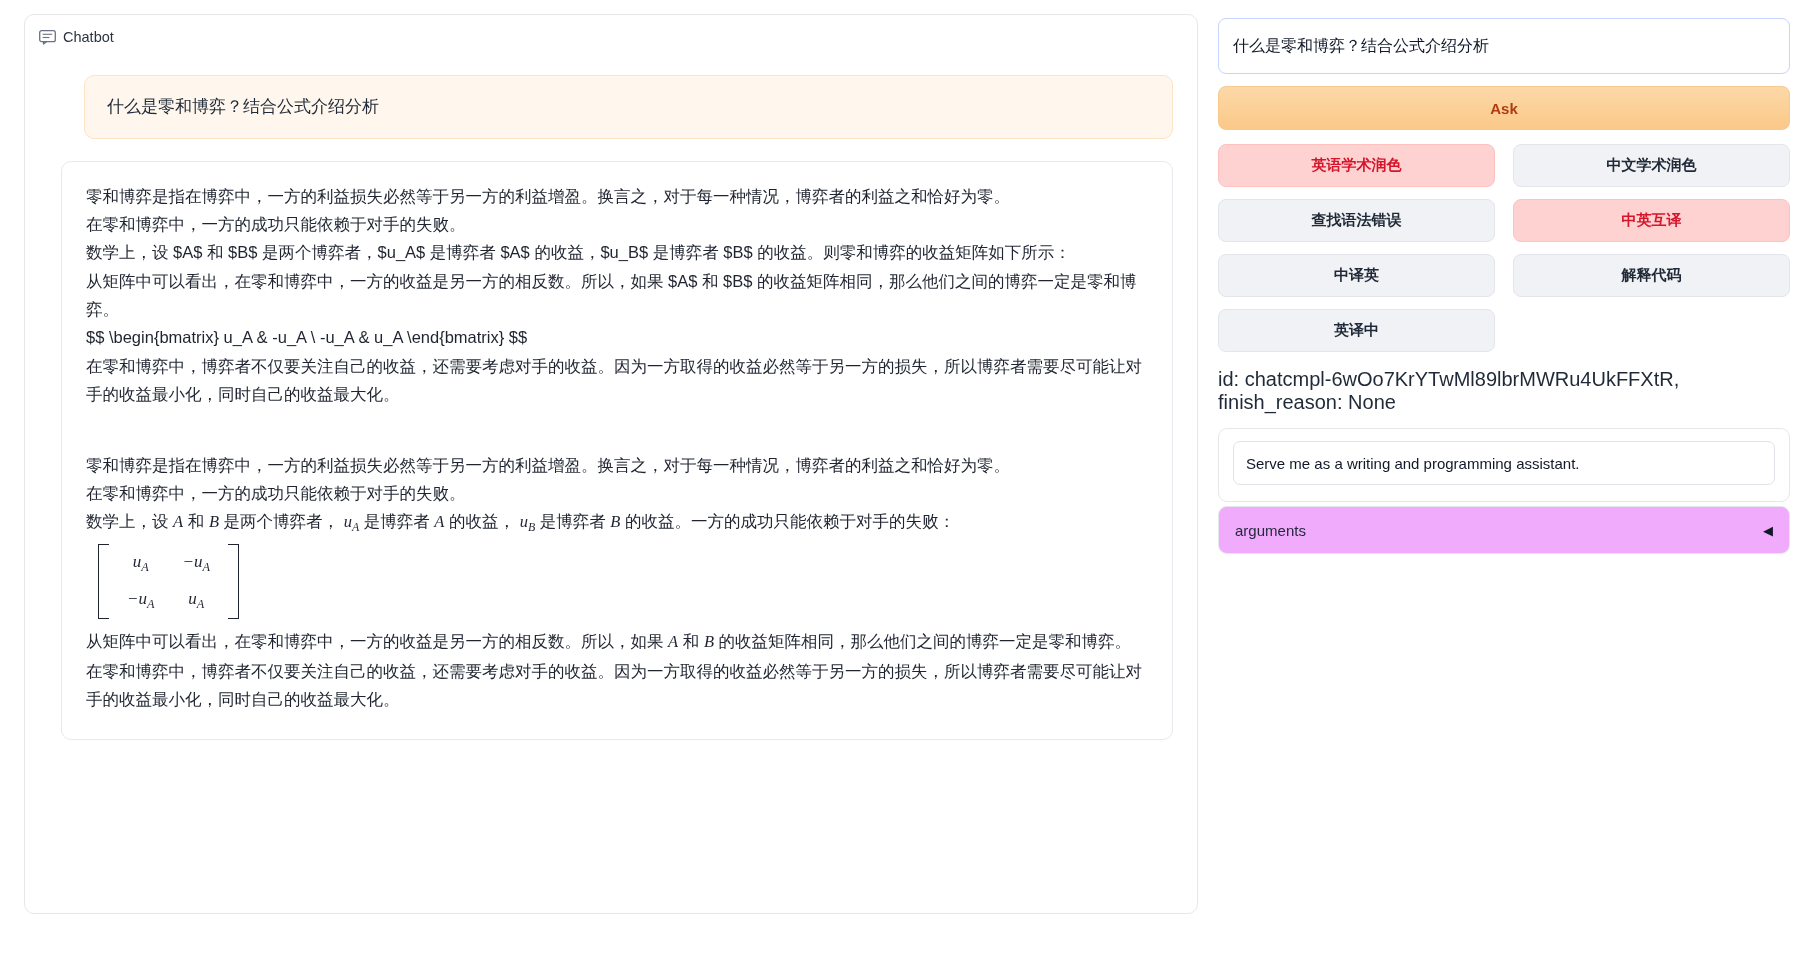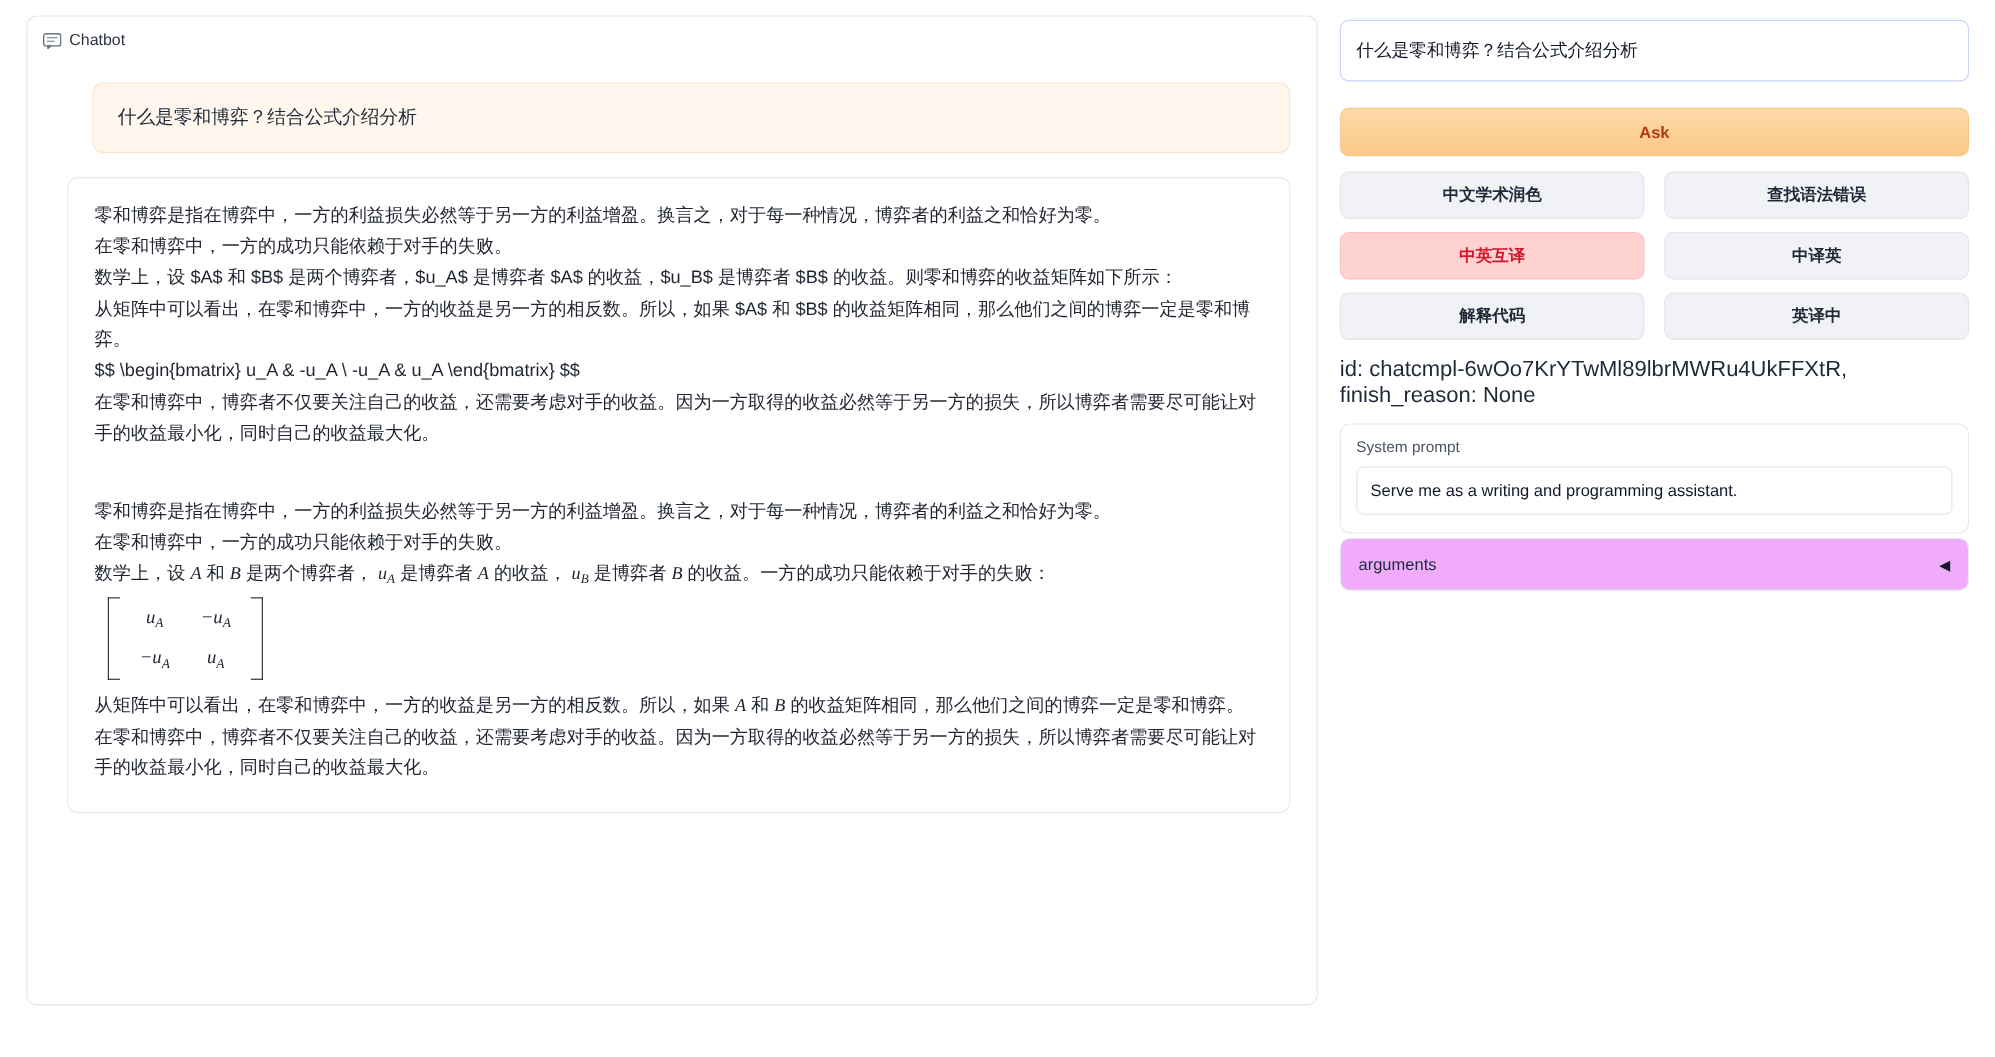--- a/index.html
+++ b/index.html
@@ -115,21 +115,21 @@
     border: 1px solid #c7d2fe;
     border-radius: 8px;
     background: #ffffff;
     font-size: 16px;
     color: #111827;
     padding: 0 14px;
     outline: none;
     font-family: "Liberation Sans", sans-serif;
   }
   .ask-button {
-    margin-top: 24px;
+    margin-top: 12px;
     width: 100%;
     height: 44px;
     border: 1px solid #f7c98c;
     border-radius: 8px;
     background: linear-gradient(180deg, #fcd9a8 0%, #fbc888 100%);
     color: #b33a12;
     font-weight: bold;
     font-size: 15px;
     cursor: pointer;
     font-family: "Liberation Sans", sans-serif;
@@ -287,32 +287,32 @@
     </div>
   </div>
 
   <div class="side-panel">
 
     <input class="prompt-input" type="text" value="什么是零和博弈？结合公式介绍分析" style="">
 
     <button class="ask-button">Ask</button>
 
     <div class="btn-grid">
+      <button class="grid-btn hot">英语学术润色</button>
       <button class="grid-btn">中文学术润色</button>
       <button class="grid-btn">查找语法错误</button>
       <button class="grid-btn hot">中英互译</button>
       <button class="grid-btn">中译英</button>
       <button class="grid-btn">解释代码</button>
       <button class="grid-btn">英译中</button>
     </div>
 
     <div class="meta-line">id: chatcmpl-6wOo7KrYTwMl89lbrMWRu4UkFFXtR, finish_reason: None</div>
 
     <div class="sysprompt-card">
-      <div class="sysprompt-label">System prompt</div>
       <input class="sysprompt-input" type="text" value="Serve me as a writing and programming assistant." style="">
     </div>
 
     <div class="accordion">
       <span class="accordion-label">arguments</span>
       <span class="accordion-arrow">◀</span>
     </div>
 
   </div>
 </div>

